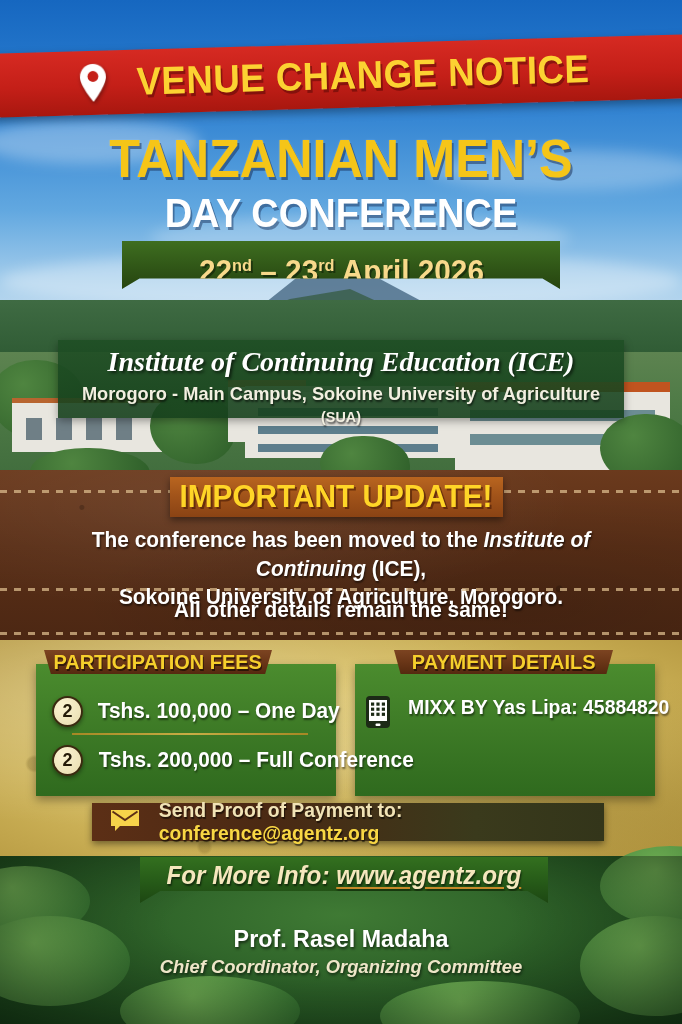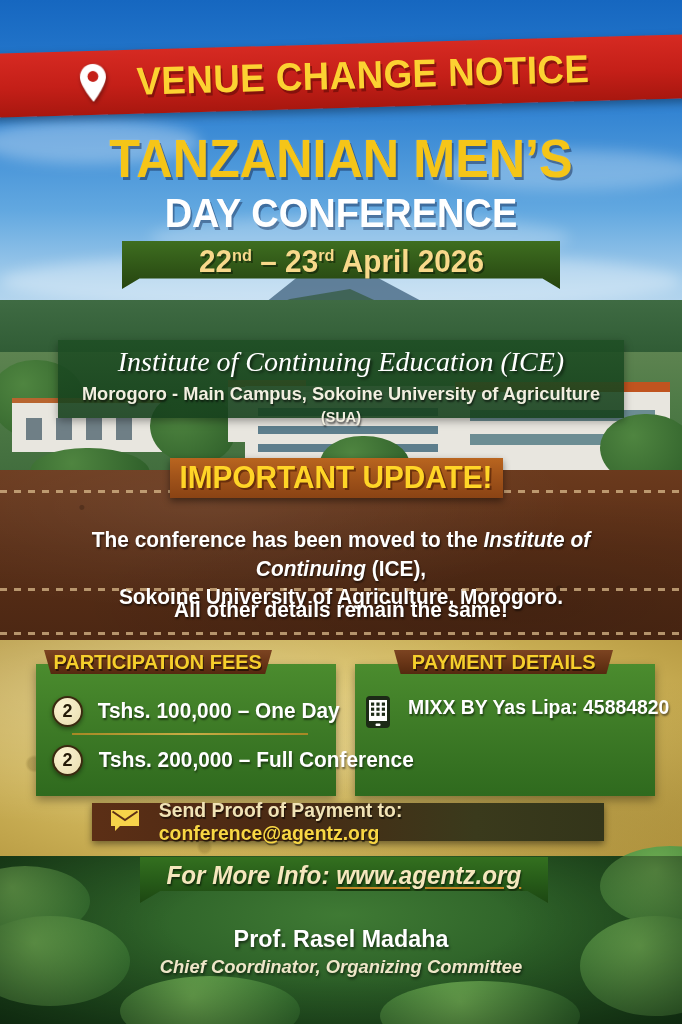--- a/index.html
+++ b/index.html
@@ -128,21 +128,21 @@
     text-shadow:2px 3px 0 rgba(20,40,80,.45);
     transform:scaleX(.95);
   }
 
   
   .date-banner {
     position:absolute; left:122px; top:241px; width:438px; height:48px;
     background:linear-gradient(180deg,#3e6e20 0%,#2f5416 60%,#26440f 100%);
     clip-path:polygon(0 0,100% 0,100% 100%,96% 78%,4% 78%,0 100%);
     box-shadow:0 3px 7px rgba(0,0,0,.35);
-    display:flex; align-items:flex-start; justify-content:center; padding-top:3px;
+    display:flex; align-items:flex-start; justify-content:center; padding-top:13px;
   }
   .date-text {
     font-family:"Liberation Sans Narrow","Liberation Sans", sans-serif;
     font-weight:bold; font-size:31px; color:#f8d98b;
     text-shadow:2px 2px 0 rgba(0,0,0,.38);
     transform:scaleX(.96);
   }
   .date-text sup { font-size:17px; vertical-align:super; }
 
   
@@ -159,33 +159,33 @@
     font-weight:bold; font-size:21px; color:#f6d02e;
     text-shadow:1px 2px 0 rgba(0,0,0,.45); transform:scaleX(.95);
   }
   .venue-band {
     position:absolute; left:58px; top:340px; width:566px; height:78px;
     background:linear-gradient(180deg, rgba(30,78,36,.88) 0%, rgba(22,64,28,.90) 100%);
     box-shadow:0 3px 8px rgba(0,0,0,.35);
     text-align:center; padding-top:6px;
   }
   .venue-name {
-    font-family:"Liberation Serif", serif; font-style:italic; font-weight:normal;
+    font-family:"Liberation Serif", serif; font-style:italic; font-weight:bold;
     font-size:28px; color:#ffffff; text-shadow:2px 2px 3px rgba(0,0,0,.6);
   }
   .venue-sub {
     font-family:"Liberation Sans Narrow","Liberation Sans", sans-serif;
     font-weight:bold; font-size:19px; color:#f2efe0; margin-top:5px;
     text-shadow:1px 2px 2px rgba(0,0,0,.6); transform:scaleX(.96);
   }
   .venue-sub .tiny { font-size:15px; }
 
   
   .update-tab {
-    position:absolute; left:170px; top:458px; width:333px; height:40px;
+    position:absolute; left:170px; top:477px; width:333px; height:40px;
     background:linear-gradient(180deg,#b9651f 0%,#a2541a 45%,#8a4314 100%);
     display:flex; align-items:center; justify-content:center;
     box-shadow:0 3px 7px rgba(0,0,0,.45);
   }
   .update-tab span {
     font-family:"Liberation Sans Narrow","Liberation Sans", sans-serif;
     font-weight:bold; font-size:31px; color:#ffd527;
     text-shadow:2px 2px 0 rgba(70,25,5,.6); transform:scaleX(.96);
   }
   .dash { position:absolute; left:0; width:682px; height:3px;

